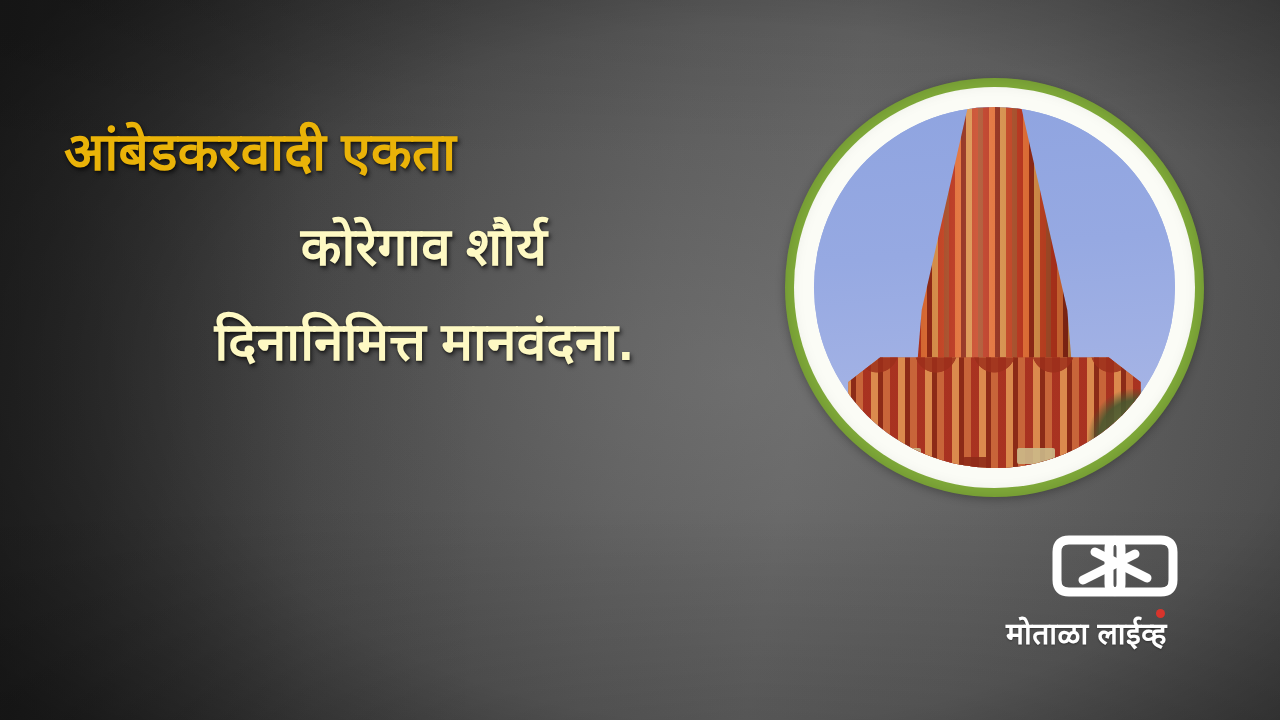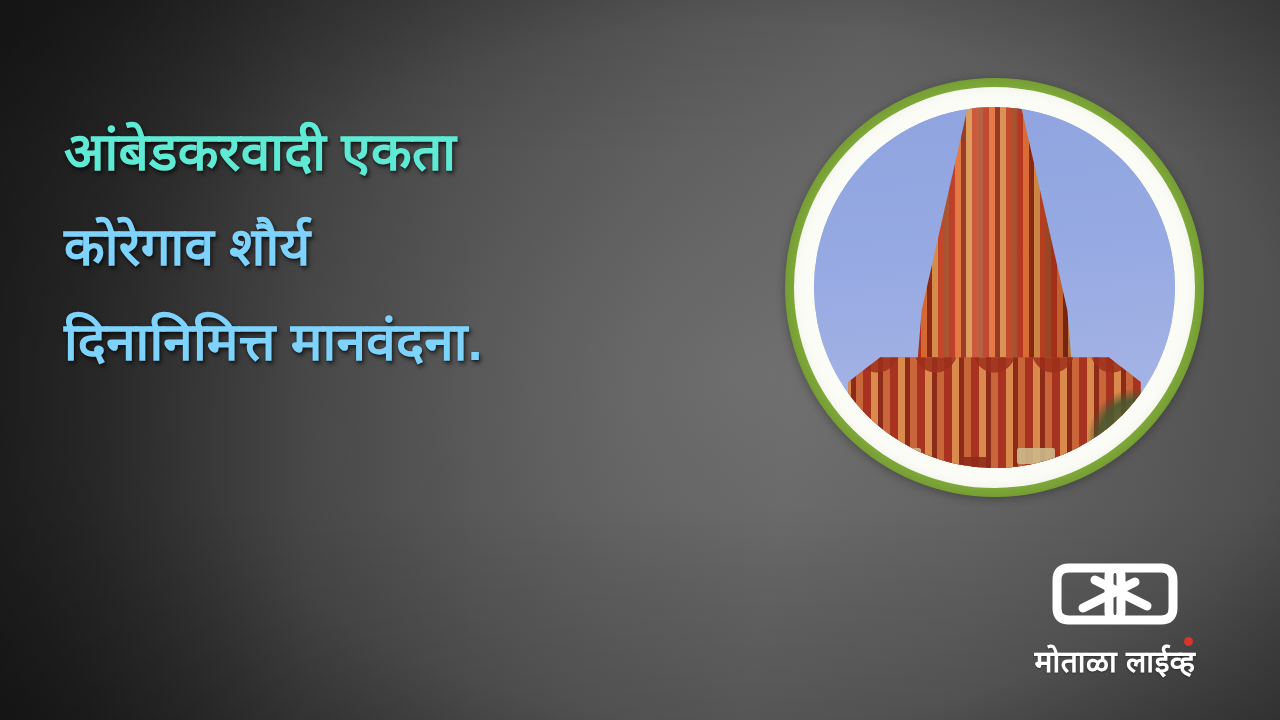--- a/index.html
+++ b/index.html
@@ -69,22 +69,22 @@
     font-family: "Liberation Sans", "DejaVu Sans", sans-serif;
     font-weight: bold;
     font-size: 53px;
     line-height: 95px;
     letter-spacing: 0.3px;
     white-space: pre;
     text-shadow:
        2px 3px 4px rgba(0,0,0,0.55),
        0 1px 2px rgba(0,0,0,0.45);
   }
-  .hl-yellow { color: #5eead4; }
-  .hl-white  { color: #7dd3fc; }
+  .hl-yellow { color: #eab308; }
+  .hl-white  { color: #fef9c3; text-align: center; }
 
   
   .photo-circle {
     position: absolute;
     left: 785px;
     top: 78px;
     width: 419px;
     height: 419px;
     border-radius: 50%;
     background: #82AD3A;
@@ -207,23 +207,23 @@
     inset: 0;
     border-radius: 50%;
     box-shadow: inset 0 0 18px rgba(0,0,0,0.18);
     pointer-events: none;
   }
 
   
   .brand {
     position: absolute;
     left: 1006px;
-    top: 552px;
+    top: 524px;
     width: 218px;
-    text-align: center;
+    text-align: left;
   }
   .brand-mark {
     width: 132px;
     height: 84px;
     margin: 0 auto 4px auto;
     display: block;
   }
   .brand-text-wrap {
     position: relative;
     display: inline-block;

